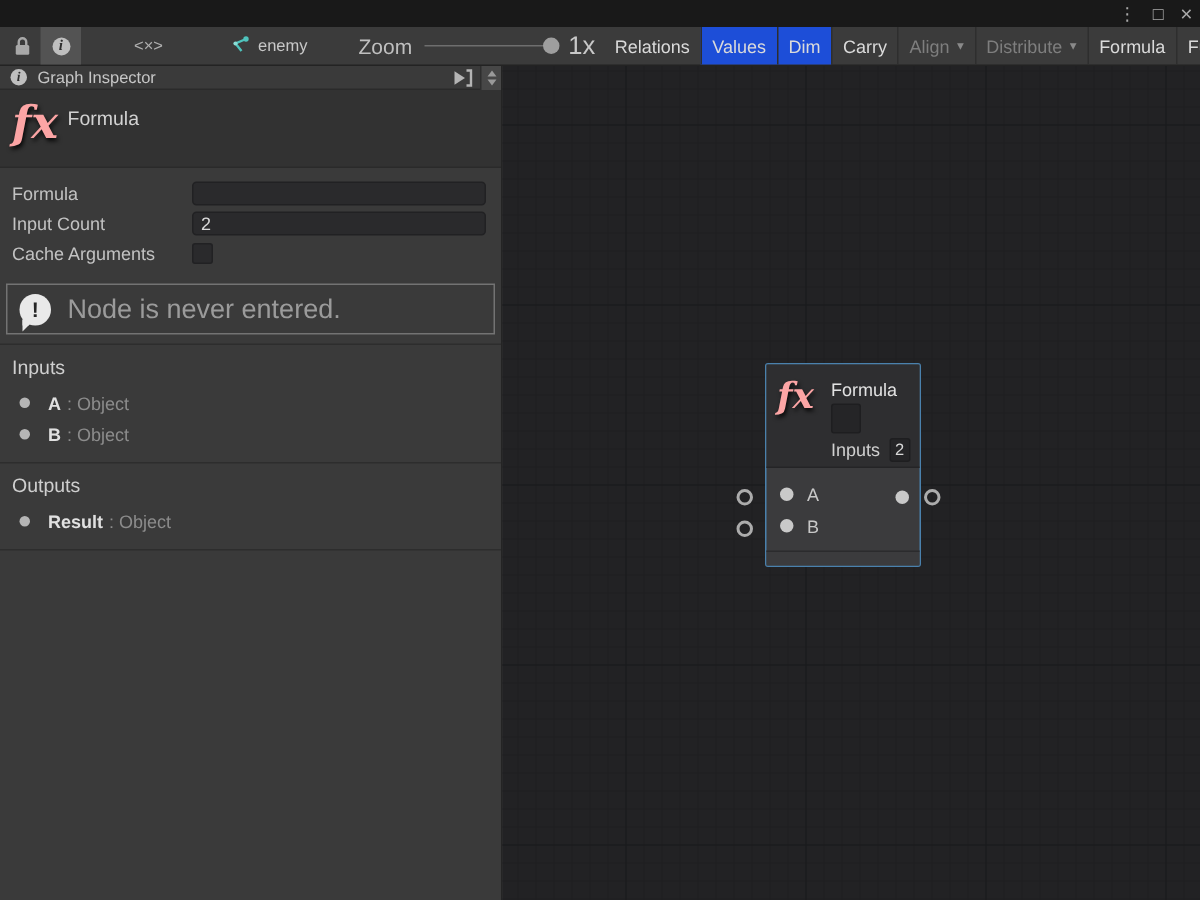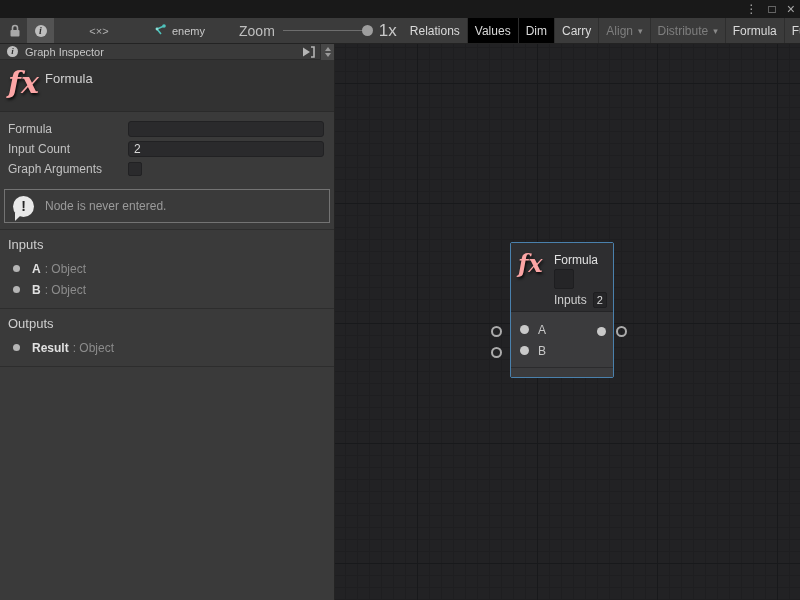--- a/index.html
+++ b/index.html
@@ -13,21 +13,21 @@
   .tab-label { font-size:12px; color:#CDCDCD; white-space:nowrap; }
   .win-controls { position:absolute; right:5px; top:0; height:18px; display:flex; align-items:center; gap:11px; }
   .win-controls span { color:#A9A9A9; font-size:12px; line-height:18px; cursor:default; }
 
   
   .toolbar { position:absolute; left:0; top:18px; width:800px; height:26px; background:#3B3B3B;
              border-bottom:1px solid #232323; display:flex; align-items:stretch; }
   .tb-btn { display:flex; align-items:center; justify-content:center; color:#DADADA; font-size:12px;
             padding:0 7px; border-left:1px solid #2E2E2E; white-space:nowrap; }
   .tb-btn.first { border-left:none; }
-  .tb-btn.active { background:#000000; }
+  .tb-btn.active { background:#1d4ed8; }
   .tb-btn.disabled { color:#7E7E7E; }
   .tb-btn .dd { font-size:9px; color:#8A8A8A; margin-left:5px; }
   .tb-icon-btn { width:24px; display:flex; align-items:center; justify-content:center; }
   .tb-icon-btn.active { background:#535353; }
   .tb-left { display:flex; align-items:stretch; flex:1; }
   .lock-btn { margin-left:3px; }
   .code-btn { margin-left:20px; width:50px; color:#B0B0B0; font-size:11px; letter-spacing:0px; }
   .crumb { display:flex; align-items:center; gap:6px; margin-left:22px; padding:0 6px; }
   .crumb-label { color:#C8C8C8; font-size:11px; }
   .zoomctl { display:flex; align-items:center; margin-left:28px; }
@@ -62,21 +62,21 @@
   .field-label { width:120px; font-size:12px; color:#C2C2C2; flex:none; }
   .field-input { flex:1; height:16px; background:#2A2A2C; border:1px solid #212123; border-radius:3px;
                  color:#D8D8D8; font-size:12px; font-family:"Liberation Sans",sans-serif; padding:0 5px; outline:none; }
   .checkbox { width:14px; height:14px; background:#2A2A2C; border:1px solid #212123; border-radius:2px; }
 
   .warnbox { margin:10px 4px 0 4px; height:34px; border:1px solid #737373; display:flex; align-items:center; padding-left:8px; }
   .warn-icon { width:21px; height:21px; border-radius:50%; background:#E9E9E9; position:relative; flex:none;
                display:flex; align-items:center; justify-content:center; color:#262626; font-weight:bold; font-size:14px; }
   .warn-icon::after { content:""; position:absolute; bottom:-4px; left:2px; width:0; height:0;
                       border:4px solid transparent; border-top-color:#E9E9E9; border-left-color:#E9E9E9; }
-  .warn-text { color:#9B9B9B; font-size:12px; margin-left:11px; }
+  .warn-text { color:#9B9B9B; font-size:18px; margin-left:11px; }
 
   .hr { height:1px; background:#2D2D2D; }
   .sections { margin-top:6px; }
   .section-title { font-size:13px; color:#CFCFCF; padding:7px 8px 6px 8px; }
   .port-item { display:flex; align-items:center; height:21px; padding-left:13px; }
   .item-dot { width:7px; height:7px; border-radius:50%; background:#B5B5B5; flex:none; }
   .item-name { font-size:12px; font-weight:bold; color:#E0E0E0; margin-left:12px; }
   .item-type { font-size:12px; color:#8C8C8C; margin-left:4px; }
   .section-pad { height:8px; }
 
@@ -195,21 +195,21 @@
   <div class="fields">
     <div class="field-row">
       <span class="field-label">Formula</span>
       <input class="field-input" type="text" value="" style="">
     </div>
     <div class="field-row">
       <span class="field-label">Input Count</span>
       <input class="field-input" type="text" value="2" style="">
     </div>
     <div class="field-row">
-      <span class="field-label">Graph Arguments</span>
+      <span class="field-label">Cache Arguments</span>
       <div class="checkbox"></div>
     </div>
   </div>
 
   <div class="warnbox">
     <div class="warn-icon">!</div>
     <span class="warn-text">Node is never entered.</span>
   </div>
 
   <div class="sections">

